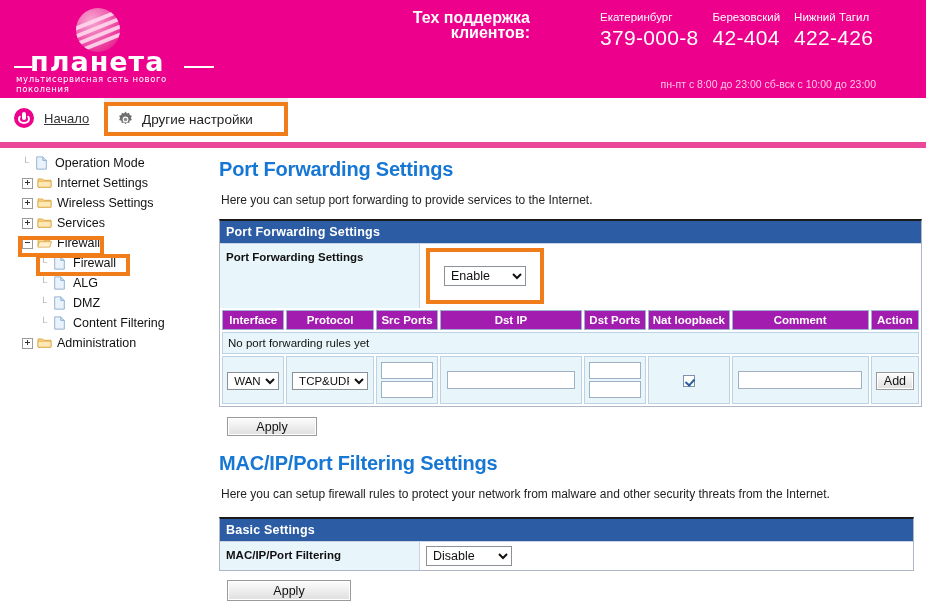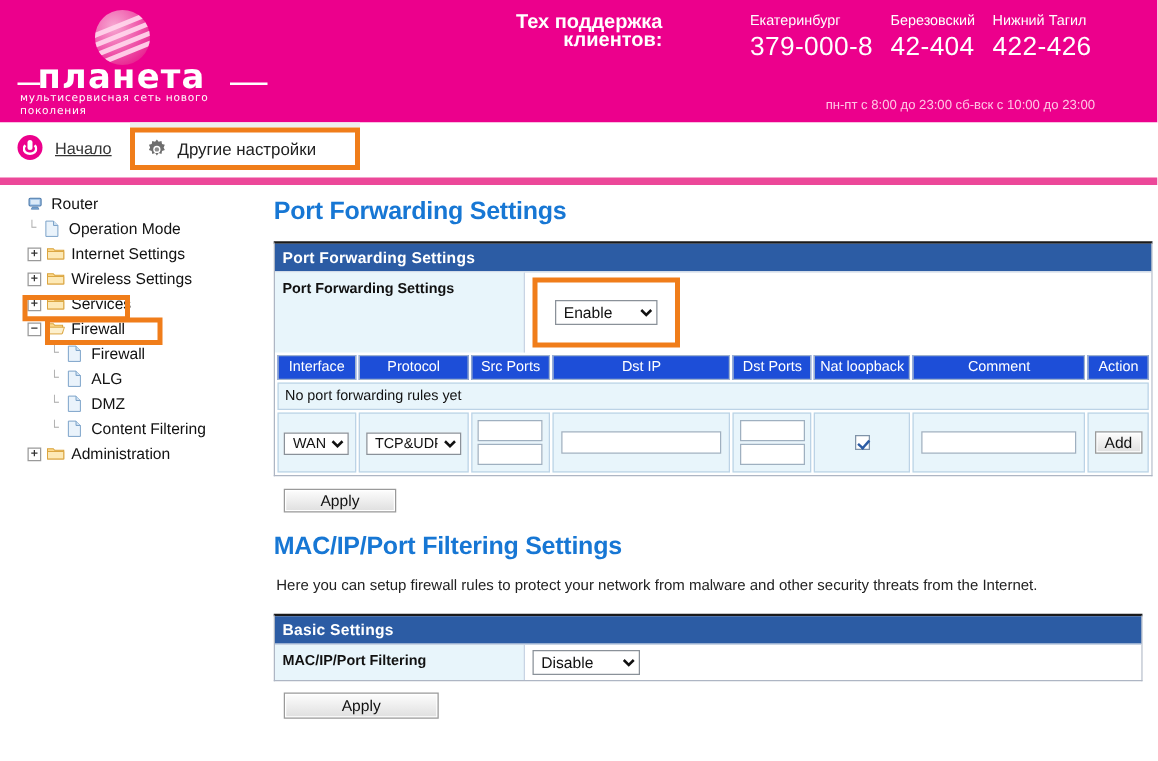--- a/index.html
+++ b/index.html
@@ -76,21 +76,21 @@
   .kv-label{width:200px;background:#e8f5fb;font-size:11.5px;font-weight:bold;color:#111;
     padding:7px 0 7px 6px;box-sizing:border-box;border-right:1px solid #c8d4e4;}
   .kv-val{flex:1;padding:4px 0 4px 6px;display:flex;align-items:center;}
   select.sel{font-family:"Liberation Sans",sans-serif;font-size:12.5px;padding:1px 2px;
     background:#fff;border:1px solid #8a9199;color:#111;}
   .sel-enable{width:82px;}
   .sel-disable{width:86px;}
   .hl-sel{border:4px solid #f07d1a;padding:14px;display:inline-block;box-sizing:content-box;background:#fff;}
   
   .ftable{width:100%;border-collapse:separate;border-spacing:2px;background:#fff;}
-  .ftable th{background:#1d4ed8;color:#fff;font-size:11.5px;font-weight:normal;
+  .ftable th{background:#a21caf;color:#fff;font-size:11.5px;font-weight:bold;
     padding:3px 2px;border:1px solid #9fb2cd;white-space:nowrap;}
   .ftable td.msg{background:#e8f5fb;font-size:11.5px;color:#111;padding:4px 5px;border:1px solid #bcd3e6;}
   .ftable td.cell{background:#e8f5fb;border:1px solid #bcd3e6;padding:3px;vertical-align:middle;text-align:center;}
   .inp{border:1px solid #9fb0c0;background:#fff;height:17px;box-sizing:border-box;display:block;
     margin:2px auto;}
   .inp-sm{width:52px;}
   .inp-ip{width:128px;height:18px;}
   .inp-cm{width:124px;height:18px;}
   .chk{width:12px;height:12px;border:1px solid #7f93a8;background:#fff;display:inline-block;
     position:relative;box-sizing:border-box;vertical-align:middle;}
@@ -160,31 +160,20 @@
       </svg>
     </span>
     <span class="tab-label">Другие настройки</span>
   </div>
 </div>
 
 <div class="wrap">
 
   <div class="sidebar">
     <div class="tree" id="tree">
-        <div class="tnode ind0">
-          <span class="exp-spacer"></span>
-          <span class="ic">
-            <svg width="15" height="14" viewBox="0 0 16 16">
-              <rect x="2" y="3" width="11" height="7" rx="1" fill="#9fc3e8" stroke="#4a77a8"></rect>
-              <rect x="3.5" y="4.5" width="8" height="4" fill="#dceaf7"></rect>
-              <path d="M5 11h5l1 2H4z" fill="#7aa7d4" stroke="#4a77a8" stroke-width=".6"></path>
-            </svg>
-          </span>
-          <span class="tlabel">Router</span>
-        </div>
         <div class="tnode ind1">
           <span class="dash">└</span>
           <span class="ic">
             <svg width="13" height="14" viewBox="0 0 14 16">
               <path d="M1.5 1h7l4 4v10h-11z" fill="#eaf3fb" stroke="#7ba2c8" stroke-width=".9"></path>
               <path d="M8.5 1v4h4" fill="#cfe2f2" stroke="#7ba2c8" stroke-width=".9"></path>
             </svg>
           </span>
           <span class="tlabel">Operation Mode</span>
         </div>
@@ -278,20 +267,21 @@
           </span>
           <span class="tlabel">Administration</span>
         </div>
       </div>
     <div class="hl-box" style="left:18px;top:88px;width:86px;height:21px;"></div>
     <div class="hl-box" style="left:36px;top:106px;width:94px;height:22px;"></div>
   </div>
 
   <div class="main">
     <h1 class="page">Port Forwarding Settings</h1>
+    <p class="desc">Here you can setup port forwarding to provide services to the Internet.</p>
 
     <div class="panel panel-outline">
       <div class="panel-title">Port Forwarding Settings</div>
 
       <div class="row-kv">
         <div class="kv-label">Port Forwarding Settings</div>
         <div class="kv-val">
           <span class="hl-sel">
             <select class="sel sel-enable" id="sel-enable"><option value="Enable">Enable</option><option value="Disable">Disable</option></select>
           </span>

